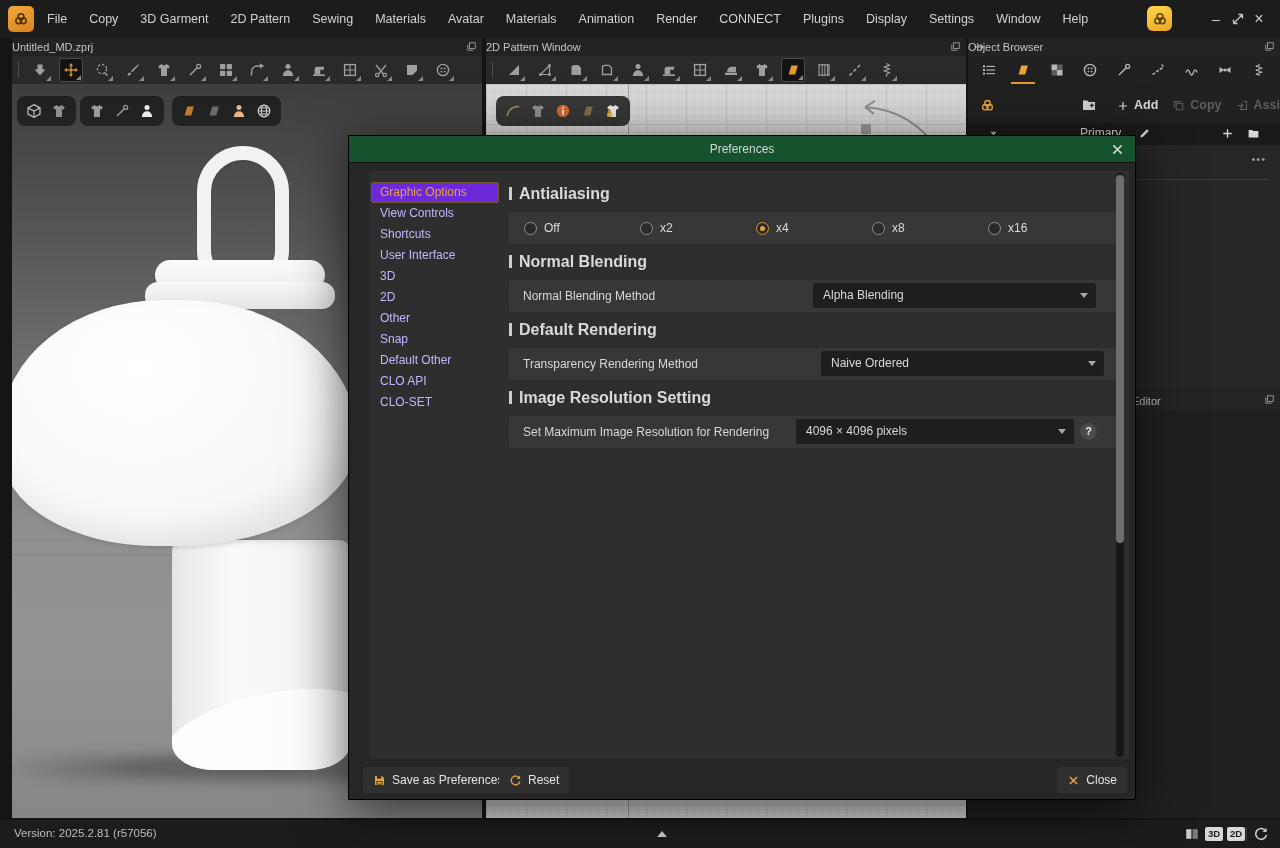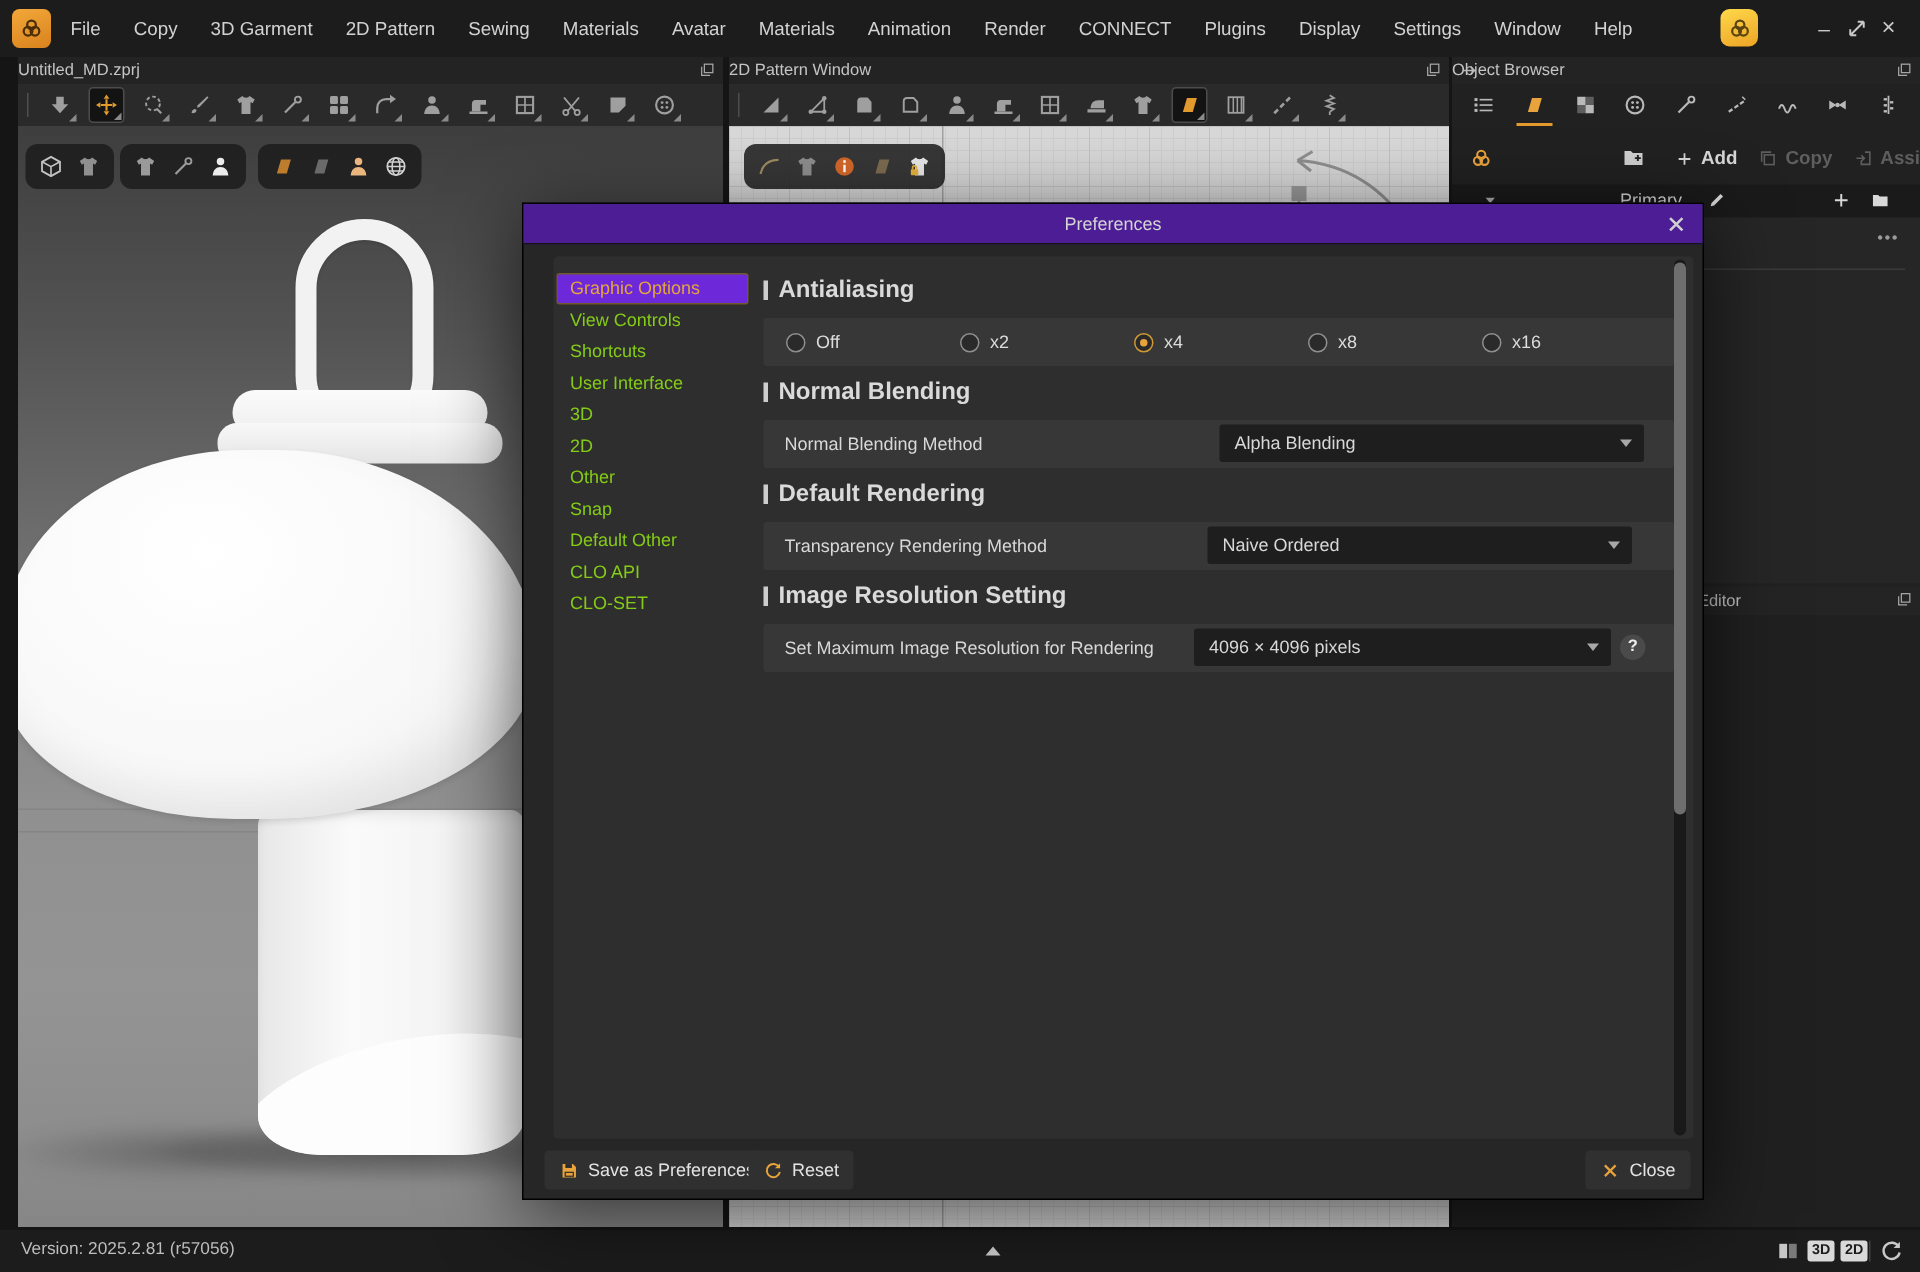--- a/index.html
+++ b/index.html
@@ -76,27 +76,27 @@
   #ob-list{position:absolute;left:0;top:61px;right:0;height:244px;background:#262626}
   #ob-more{position:absolute;right:14px;top:8px;color:#9a9a9a;font-size:11px;letter-spacing:1px}
   #ob-listdiv{position:absolute;left:12px;right:10px;top:34px;height:1px;background:#3a3a3a}
   #pe-title{position:absolute;left:0;top:307px;right:0;height:19px;background:#242424;color:#c4c4c4;font-size:11px;
     display:flex;align-items:center;justify-content:center}
   #pe-body{position:absolute;left:0;top:326px;right:0;bottom:0;background:#202020}
 
   
   #dialog{position:absolute;left:348px;top:135px;width:788px;height:665px;background:#262626;z-index:50;
     border:1px solid #000;box-shadow:0 10px 50px rgba(0,0,0,.65)}
-  #dlg-head{height:27px;background:#4c1d95;border-bottom:1px solid #141414;position:relative}
+  #dlg-head{height:27px;background:#14532d;border-bottom:1px solid #141414;position:relative}
   #dlg-title{text-align:center;line-height:27px;font-size:12px;color:#d4d4d4}
   #dlg-close{position:absolute;right:10px;top:6px;width:15px;height:15px;color:#cfcfcf}
   #dlg-close .ic{width:15px;height:15px}
   #dlg-panel{position:absolute;left:20px;top:35px;width:760px;height:588px;background:#2e2e2e;border-radius:3px}
   #dlg-side{position:absolute;left:0;top:0;width:132px;height:100%;padding-top:11px}
-  .sbitem{height:21px;line-height:19px;padding:0 8px;margin:0 2px;font-size:12px;color:#84cc16;border:1px solid transparent}
+  .sbitem{height:21px;line-height:19px;padding:0 8px;margin:0 2px;font-size:12px;color:#c4b5fd;border:1px solid transparent}
   .sbitem.sel{background:#6d28d9;border-color:#70592a;color:#e5a43c;border-radius:2px}
   #dlg-content{position:absolute;left:140px;top:0;width:607px;height:100%;padding-top:13px}
   .sec{display:flex;align-items:center;gap:7px;height:15px;margin:2px 0 11px}
   .secbar{width:3px;height:13px;background:#cdcdcd}
   .sectitle{font-size:16px;font-weight:bold;color:#dadada}
   .row{position:relative;height:32px;background:#373737;border-radius:2px;margin-bottom:10px}
   .flabel{position:absolute;left:14px;top:0;line-height:32px;font-size:12px;color:#d8d8d8}
   .ritem{position:absolute;top:0;height:32px;display:flex;align-items:center;gap:7px;font-size:12px;color:#dcdcdc}
   .radio{width:13px;height:13px;border:1px solid #8f8f8f;border-radius:50%;background:#2a2a2a;position:relative;flex:none}
   .radio.sel{border-color:#cf9a35}
@@ -822,21 +822,21 @@
       <span class="flabel">Normal Blending Method</span>
       <div class="dd" style="left:304px;width:283px"><span>Alpha Blending</span><span class="ddc"></span></div>
 
     </div>
         <div class="sec">
           <span class="secbar"></span>
           <span class="sectitle">Default Rendering</span>
         </div>
         <div class="row">
       <span class="flabel">Transparency Rendering Method</span>
-      <div class="dd" style="left:296px;width:283px"><span>Naive Ordered</span><span class="ddc"></span></div>
+      <div class="dd" style="left:312px;width:283px"><span>Naive Ordered</span><span class="ddc"></span></div>
 
     </div>
         <div class="sec">
           <span class="secbar"></span>
           <span class="sectitle">Image Resolution Setting</span>
         </div>
         <div class="row">
       <span class="flabel">Set Maximum Image Resolution for Rendering</span>
       <div class="dd" style="left:287px;width:278px"><span>4096 × 4096 pixels</span><span class="ddc"></span></div>
       <span class="help">?</span>

